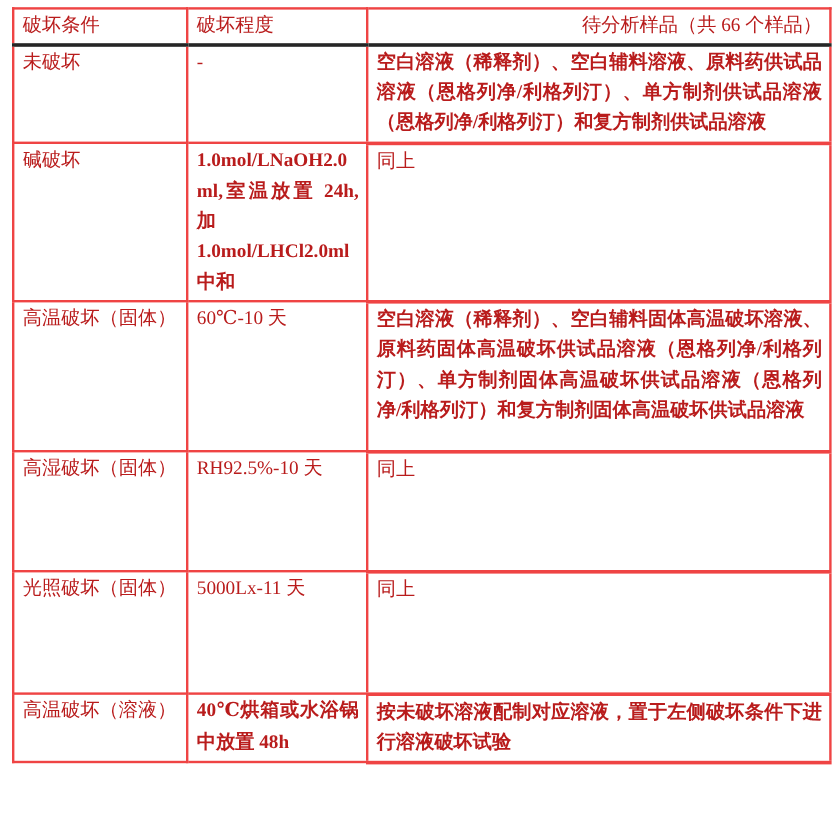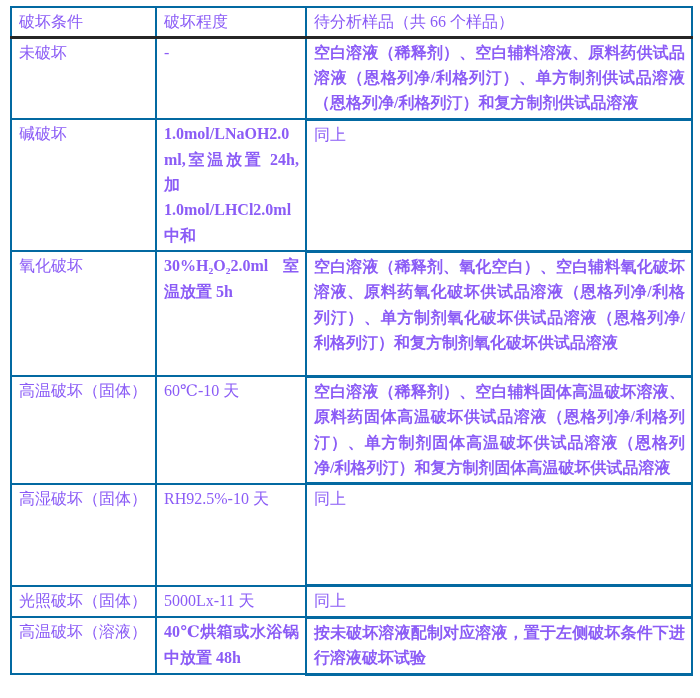--- a/index.html
+++ b/index.html
@@ -26,38 +26,38 @@
     top: 6px;
     width: 681px;
     border-collapse: collapse;
     table-layout: fixed;
     border: 2px solid #262626;
   }
   col.c1 { width: 145px; }
   col.c2 { width: 150px; }
   col.c3 { width: 386px; }
   td {
-    border: 2px solid #0369a1;
+    border: 2px solid #ef4444;
     vertical-align: top;
     padding: 1px 6px 2px 7px;
     font-size: 16px;
     line-height: 25.4px;
-    color: #8b5cf6;
+    color: #b91c1c;
     overflow: hidden;
     word-break: normal;
     overflow-wrap: break-word;
   }
   thead tr { height: 30px; }
   thead td {
     vertical-align: middle;
     padding-top: 0;
     padding-bottom: 0;
     border-bottom: 3px solid #262626;
   }
-  .center { text-align: left; }
+  .center { text-align: right; }
   .justify { text-align: justify; font-weight: bold; }
   tbody tr:nth-child(1) { height: 77px; }
   tbody tr:nth-child(2) { height: 125px; }
   tbody tr:nth-child(3) { height: 125px; margin-top: 44px; }
   tbody tr:nth-child(4) { height: 100px; }
   tbody tr:nth-child(5) { height: 102px; }
   tbody tr:nth-child(6) { height: 25px; margin-top: 28px; }
   tbody tr:nth-child(7) { height: 27px; }
   tbody tr:nth-child(8) { height: 50px; }
   tbody tr:nth-child(9) { height: 25px; }
@@ -85,25 +85,20 @@
         <td>未破坏</td>
         <td>-</td>
         <td class="justify">空白溶液（稀释剂）、空白辅料溶液、原料药供试品溶液（恩格列净/利格列汀）、单方制剂供试品溶液（恩格列净/利格列汀）和复方制剂供试品溶液</td>
       </tr>
       <tr>
         <td>碱破坏</td>
         <td class="justify">1.0mol/LNaOH2.0 ml,室温放置 24h, 加 1.0mol/LHCl2.0ml 中和</td>
         <td>同上</td>
       </tr>
       <tr>
-        <td>氧化破坏</td>
-        <td class="justify">30%H₂O₂2.0ml 室温放置 5h</td>
-        <td class="justify">空白溶液（稀释剂、氧化空白）、空白辅料氧化破坏溶液、原料药氧化破坏供试品溶液（恩格列净/利格列汀）、单方制剂氧化破坏供试品溶液（恩格列净/利格列汀）和复方制剂氧化破坏供试品溶液</td>
-      </tr>
-      <tr>
         <td>高温破坏（固体）</td>
         <td>60℃-10 天</td>
         <td class="justify">空白溶液（稀释剂）、空白辅料固体高温破坏溶液、原料药固体高温破坏供试品溶液（恩格列净/利格列汀）、单方制剂固体高温破坏供试品溶液（恩格列净/利格列汀）和复方制剂固体高温破坏供试品溶液</td>
       </tr>
       <tr>
         <td>高湿破坏（固体）</td>
         <td>RH92.5%-10 天</td>
         <td>同上</td>
       </tr>
       <tr>

